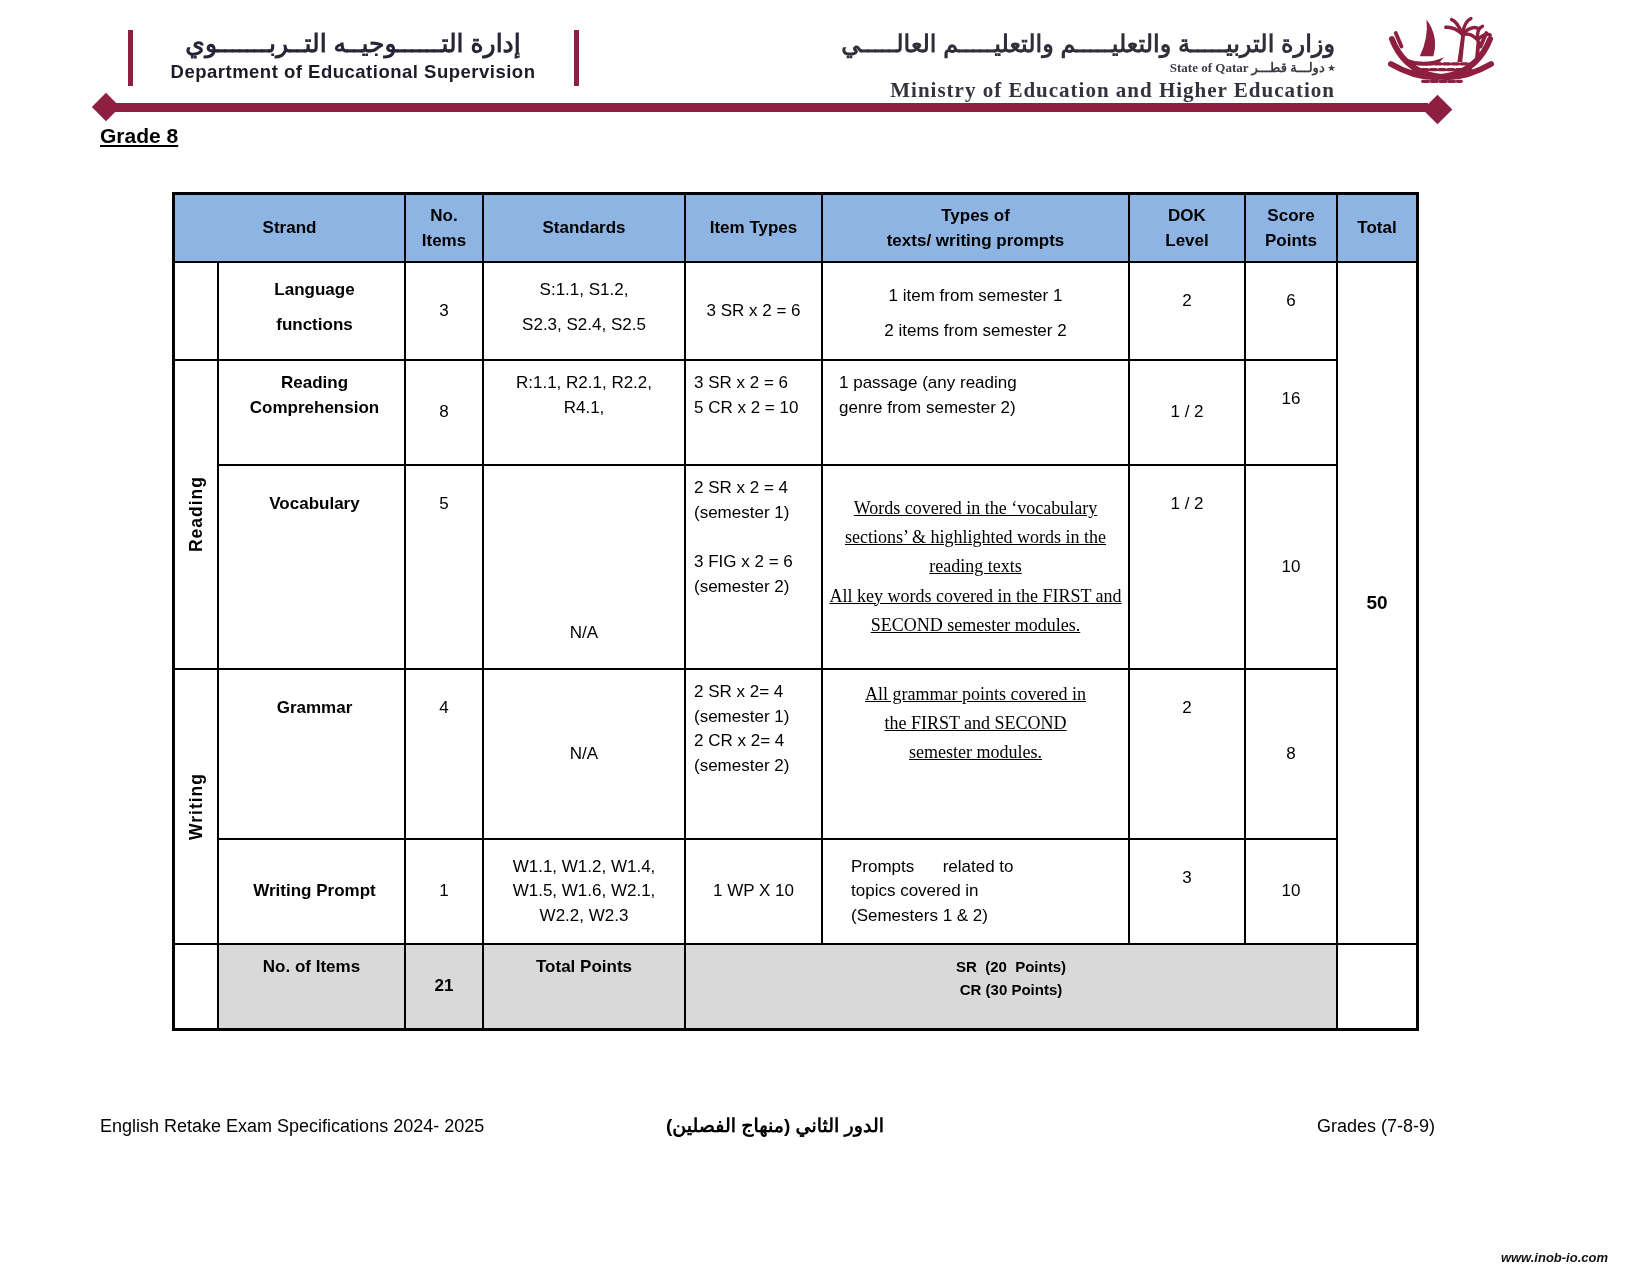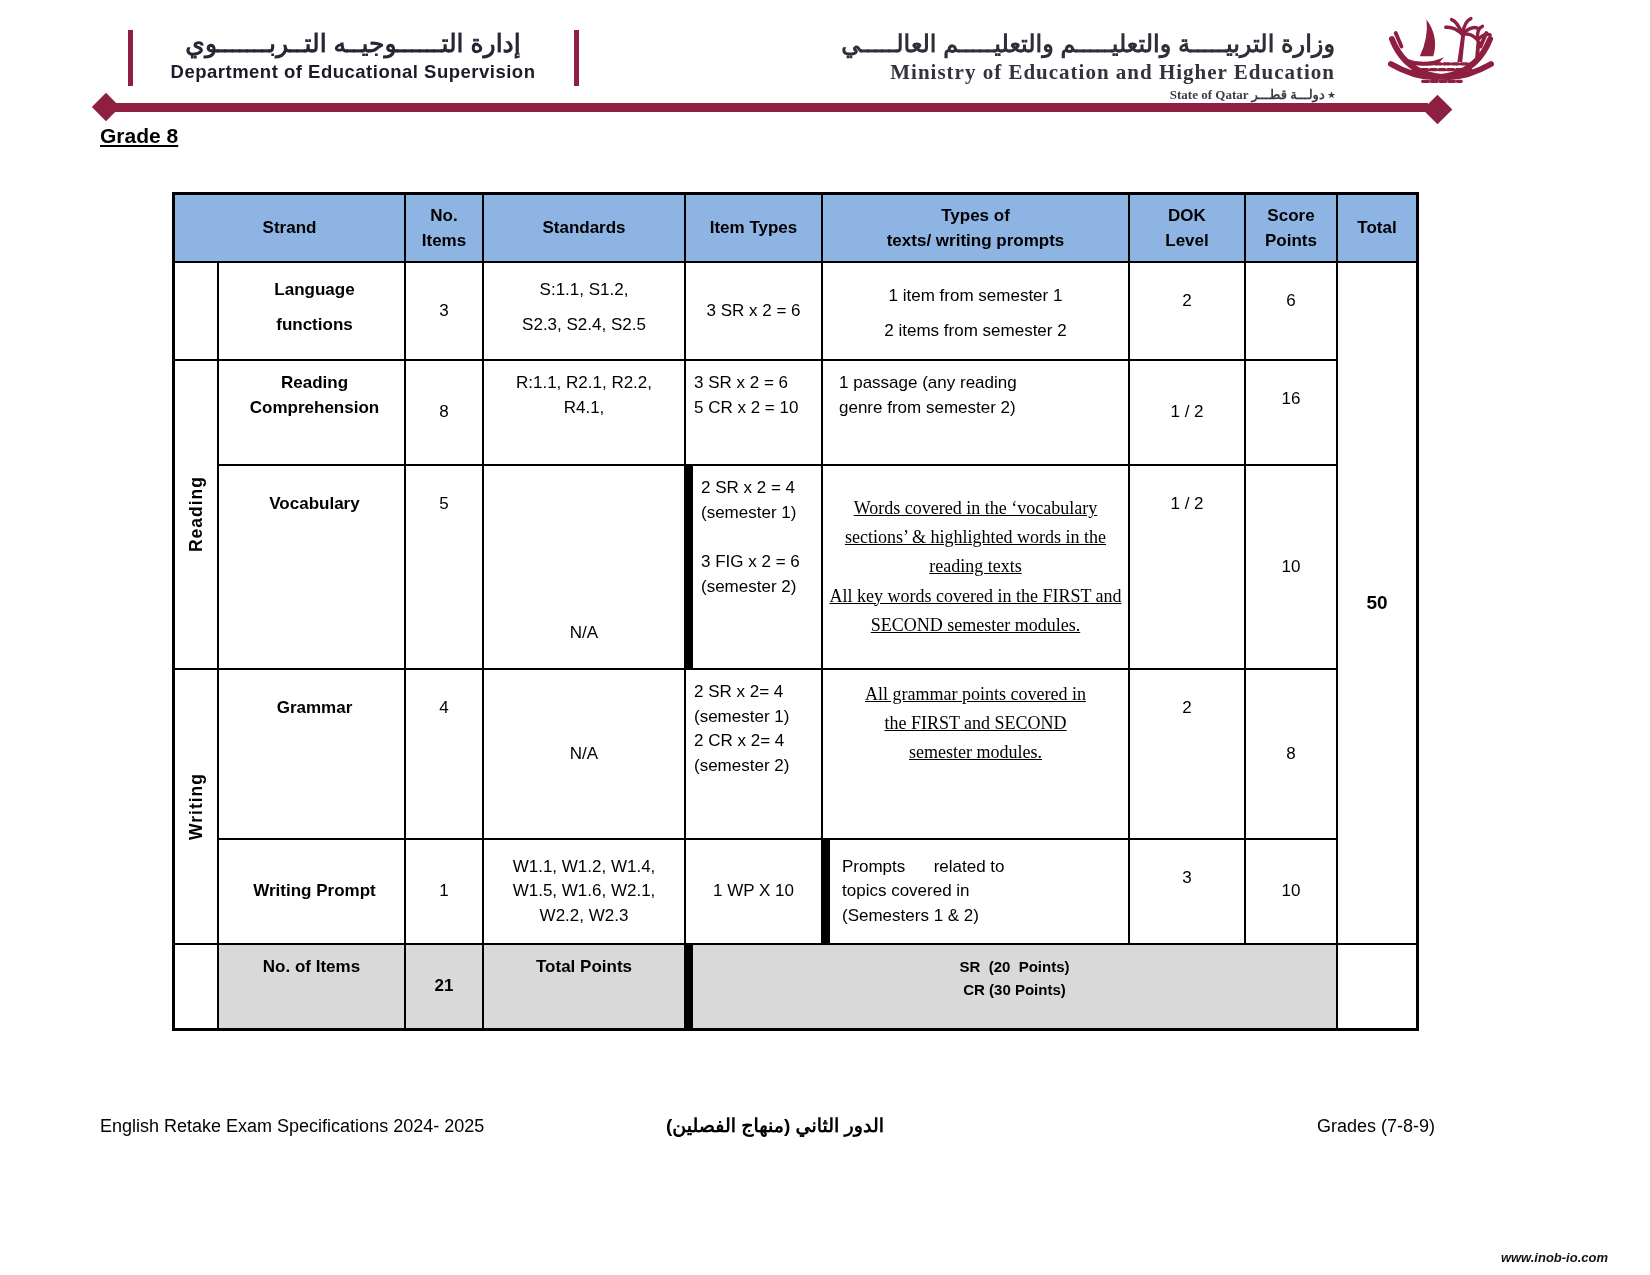--- a/index.html
+++ b/index.html
@@ -29,21 +29,21 @@
   #spec-table{position:absolute;left:172px;top:192px;display:grid;
               grid-template-columns:42px 185px 76px 200px 135px 305px 114px 90px 78px;
               grid-template-rows:66px 96px 103px 202px 168px 103px 83px;
               gap:2px;background:#000;border:3px solid #000;}
   .c{background:#fff;display:flex;align-items:center;justify-content:center;
      text-align:center;padding:4px 6px;font-size:17px;line-height:1.45;}
   .head{background:#8EB4E3;font-weight:bold;white-space:pre-line;line-height:1.5;}
   .gray{background:#D9D9D9;font-weight:bold;}
   .bold{font-weight:bold;padding-left:12px;}
   .pre{white-space:pre-line;}
-  .prewrap{white-space:pre-wrap;margin-left:7px;}
+  .prewrap{white-space:pre-wrap;}
   .lh2{line-height:2.05;}
   .top{align-items:flex-start;padding-top:10px;}
   .top2{align-items:flex-start;padding-top:26px;}
   .bottom{align-items:flex-end;padding-bottom:10px;}
   .bottom2{align-items:flex-end;padding-bottom:22px;}
   .left{justify-content:flex-start;text-align:left;padding-left:8px;}
   .serif{font-family:"Liberation Serif",serif;font-size:18px;line-height:1.62;text-decoration:underline;}
   .vcell{background:#fff;display:flex;align-items:center;justify-content:center;}
   .vlabel{writing-mode:vertical-rl;transform:rotate(180deg);font-weight:bold;
           font-size:17.5px;letter-spacing:1px;}
@@ -64,22 +64,22 @@
 
   <div class="vbar" style="left:128px;top:30px;"></div>
   <div class="vbar" style="left:574px;top:30px;"></div>
   <div id="dept-block">
     <div id="dept-ar">إدارة التــــــوجيــه التــربـــــــوي</div>
     <div id="dept-en">Department of Educational Supervision</div>
   </div>
 
   <div id="ministry-block">
     <div id="ministry-ar">وزارة التربيـــــة والتعليـــــم والتعليـــــم العالـــــي</div>
+    <div id="state-line">State of Qatar ٭ دولـــة قطـــر</div>
     <div id="ministry-en">Ministry of Education and Higher Education</div>
-    <div id="state-line">State of Qatar ٭ دولـــة قطـــر</div>
   </div>
 
   <svg id="emblem" viewBox="0 0 110 100">
     <g stroke="#8E1F41" fill="none" stroke-linecap="round">
 
       <path d="M22,52 H90" stroke-width="3.4" stroke-dasharray="6 3"></path>
       <path d="M26,58 H86" stroke-width="3.4" stroke-dasharray="6 3"></path>
       <path d="M30,64 H82" stroke-width="3.4" stroke-dasharray="6 3"></path>
       <path d="M36,70 H76" stroke-width="3.4" stroke-dasharray="6 3"></path>
 
@@ -185,21 +185,21 @@
     <div class="c serif top" style="grid-column:6;grid-row:5;padding-left:30px;padding-right:30px">All grammar points covered in the FIRST and SECOND semester modules.</div>
     <div class="c top2" style="grid-column:7;grid-row:5">2</div>
     <div class="c" style="grid-column:8;grid-row:5">8</div>
 
     <div class="c bold" style="grid-column:2;grid-row:6">Writing Prompt</div>
     <div class="c" style="grid-column:3;grid-row:6">1</div>
     <div class="c pre" style="grid-column:4;grid-row:6">W1.1, W1.2, W1.4,
 W1.5, W1.6, W2.1,
 W2.2, W2.3</div>
     <div class="c" style="grid-column:5;grid-row:6">1 WP X 10</div>
-    <div class="c prewrap left" style="grid-column:6;grid-row:6;padding-left:12px">Prompts      related to
+    <div class="c prewrap left" style="grid-column:6;grid-row:6;padding-left:28px">Prompts      related to
 topics covered in
 (Semesters 1 &amp; 2)</div>
     <div class="c top2" style="grid-column:7;grid-row:6">3</div>
     <div class="c" style="grid-column:8;grid-row:6">10</div>
 
     <div class="c" style="grid-column:1;grid-row:7"></div>
     <div class="c gray top" style="grid-column:2;grid-row:7">No. of Items</div>
     <div class="c gray" style="grid-column:3;grid-row:7">21</div>
     <div class="c gray top" style="grid-column:4;grid-row:7">Total Points</div>
     <div class="c gray prewrap top sm" style="grid-column:5/9;grid-row:7">SR  (20  Points)

